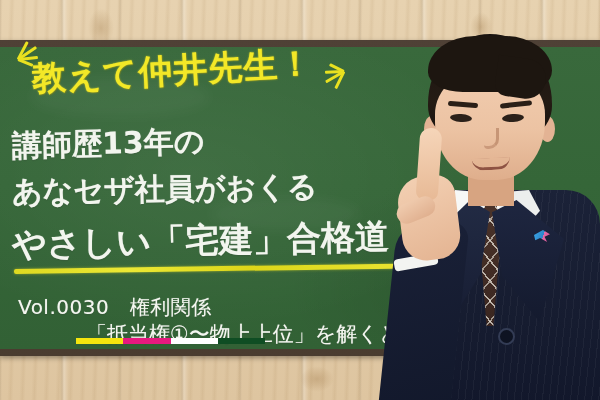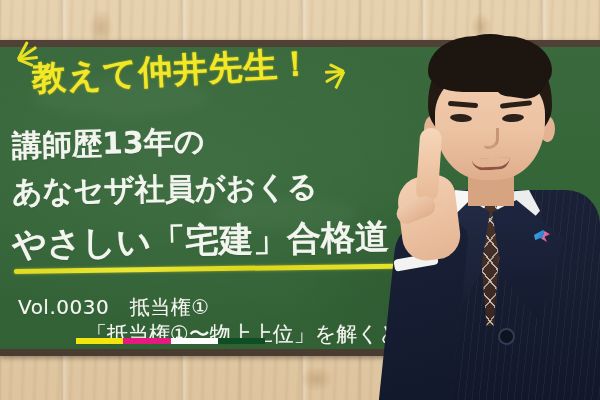--- a/index.html
+++ b/index.html
@@ -219,21 +219,21 @@
     <i style="width:19px;height:3px;transform:rotate(178deg);"></i>
     <i style="width:16px;height:3px;transform:rotate(206deg);"></i>
   </div>
 
   <div class="chalk headline">教えて仲井先生！</div>
   <div class="chalk line1">講師歴13年の</div>
   <div class="chalk line2">あなセザ社員がおくる</div>
   <div class="chalk line3">やさしい「宅建」合格道</div>
   <div class="underline"></div>
 
-  <div class="chalk vol">Vol.0030　抵当権①</div>
+  <div class="chalk vol">Vol.0030　権利関係</div>
   <div class="chalk sub">「抵当権①〜物上上位」を解くときのポイント</div>
   <div class="swatches">
     <span class="sw y"></span>
     <span class="sw m"></span>
     <span class="sw w"></span>
     <span class="sw g"></span>
   </div>
 
   <div class="person">
     <div class="p-body"></div>

